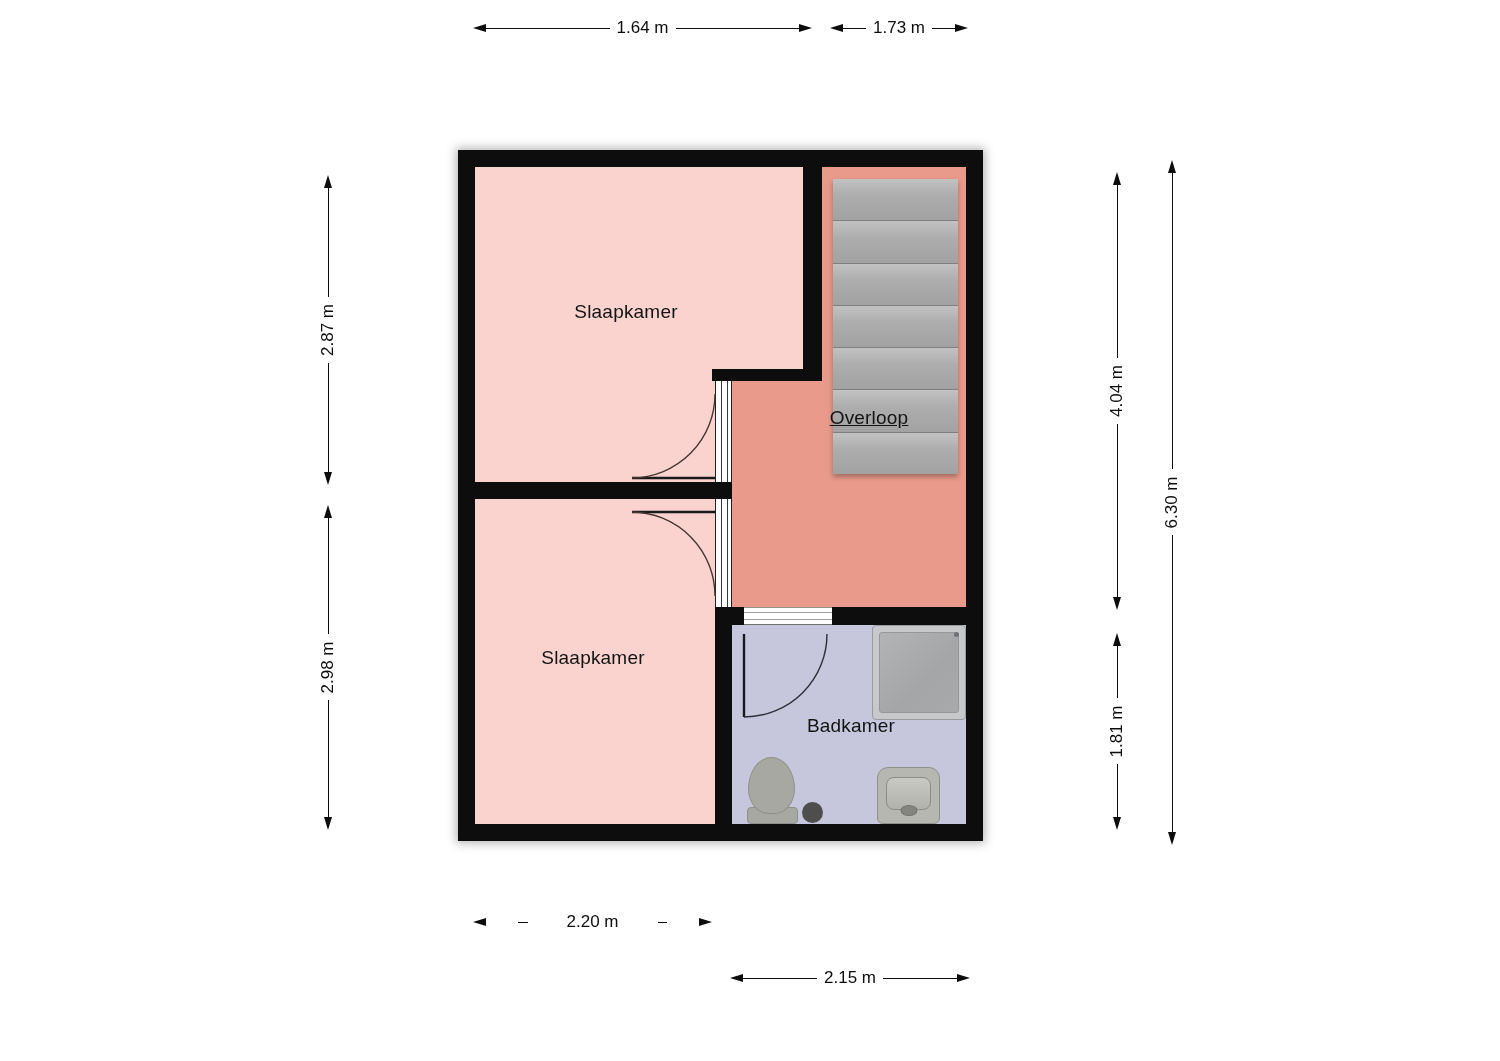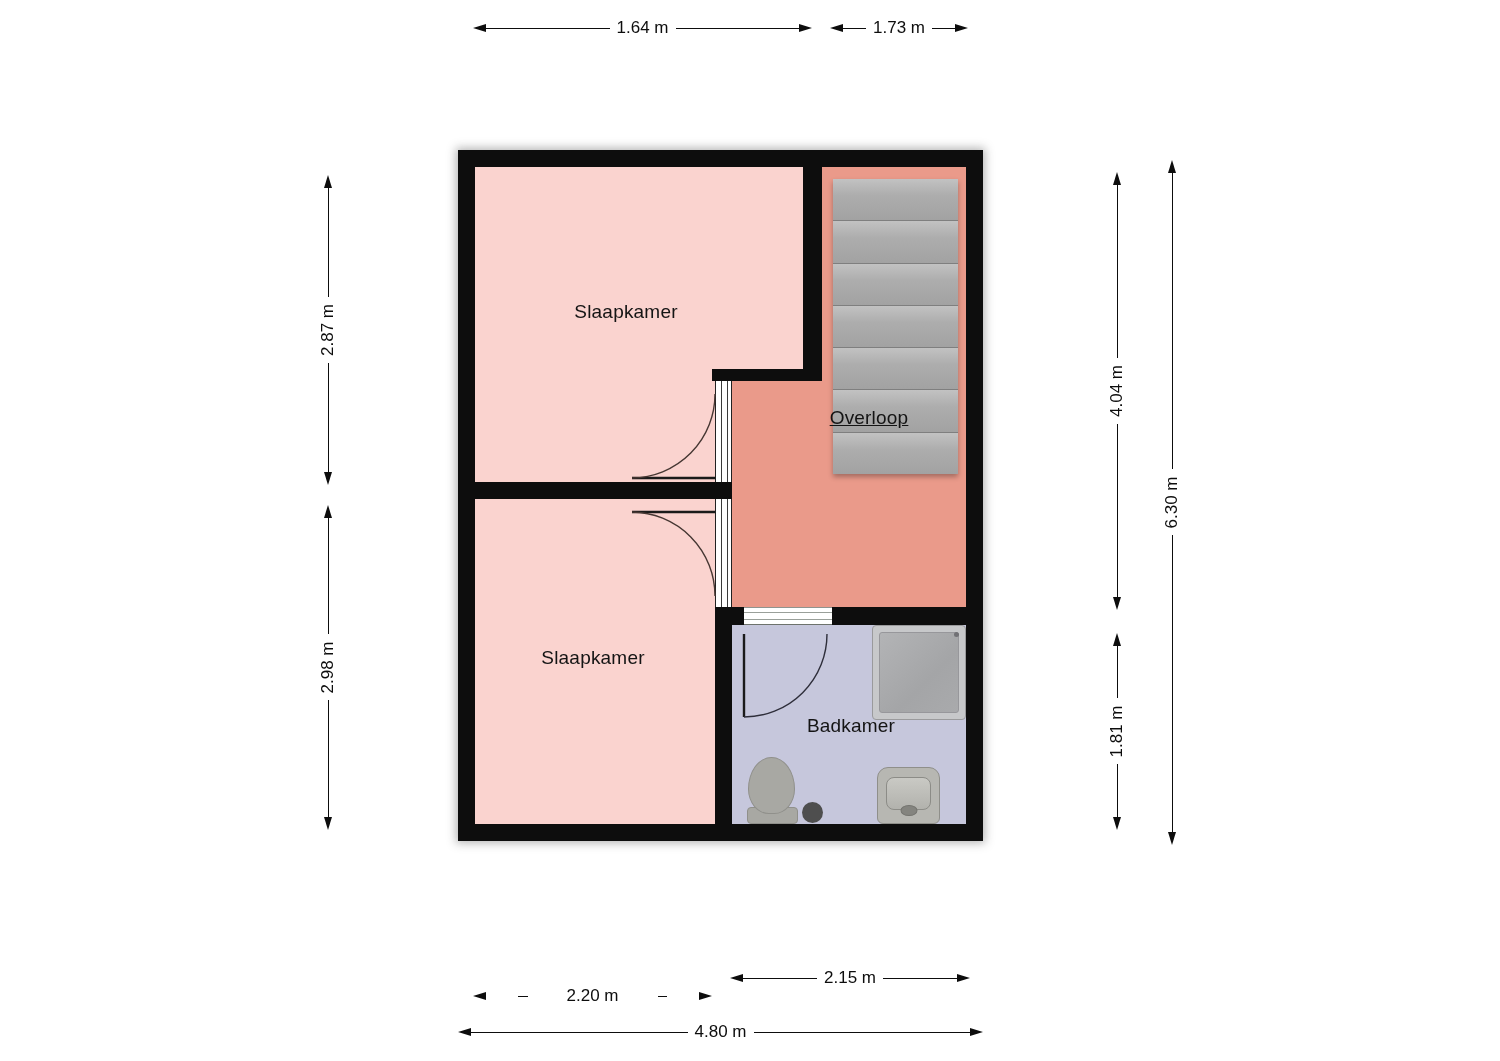--- a/index.html
+++ b/index.html
@@ -136,42 +136,35 @@
       <i class="ah r"></i>
   </div>
   <div class="dim h" style="left:830px;top:20px;width:138px;">
     <i class="ah l"></i>
       <span class="ln"></span>
       <span class="lbl">1.73 m</span>
       <span class="ln"></span>
       <i class="ah r"></i>
   </div>
 
-  <div class="dim h" style="left:473px;top:988px;width:239px;gap:32px;">
+  <div class="dim h" style="left:473px;top:914px;width:239px;gap:32px;">
     <i class="ah l"></i>
       <span class="ln"></span>
       <span class="lbl">2.20 m</span>
       <span class="ln"></span>
       <i class="ah r"></i>
   </div>
   <div class="dim h" style="left:730px;top:970px;width:240px;justify-content:flex-end;">
     <i class="ah l"></i>
       <span class="ln"></span>
       <span class="lbl">2.15 m</span>
       <span class="ln"></span>
       <i class="ah r"></i>
   </div>
 
-  <div class="dim h" style="left:458px;top:1024px;width:525px;">
-    <i class="ah l"></i>
-      <span class="ln"></span>
-      <span class="lbl">4.80 m</span>
-      <span class="ln"></span>
-      <i class="ah r"></i>
-  </div>
 
   <div class="dim v" style="left:320px;top:485px;width:310px;">
     <i class="ah l"></i>
       <span class="ln"></span>
       <span class="lbl">2.87 m</span>
       <span class="ln"></span>
       <i class="ah r"></i>
   </div>
   <div class="dim v" style="left:320px;top:830px;width:325px;">
     <i class="ah l"></i>

